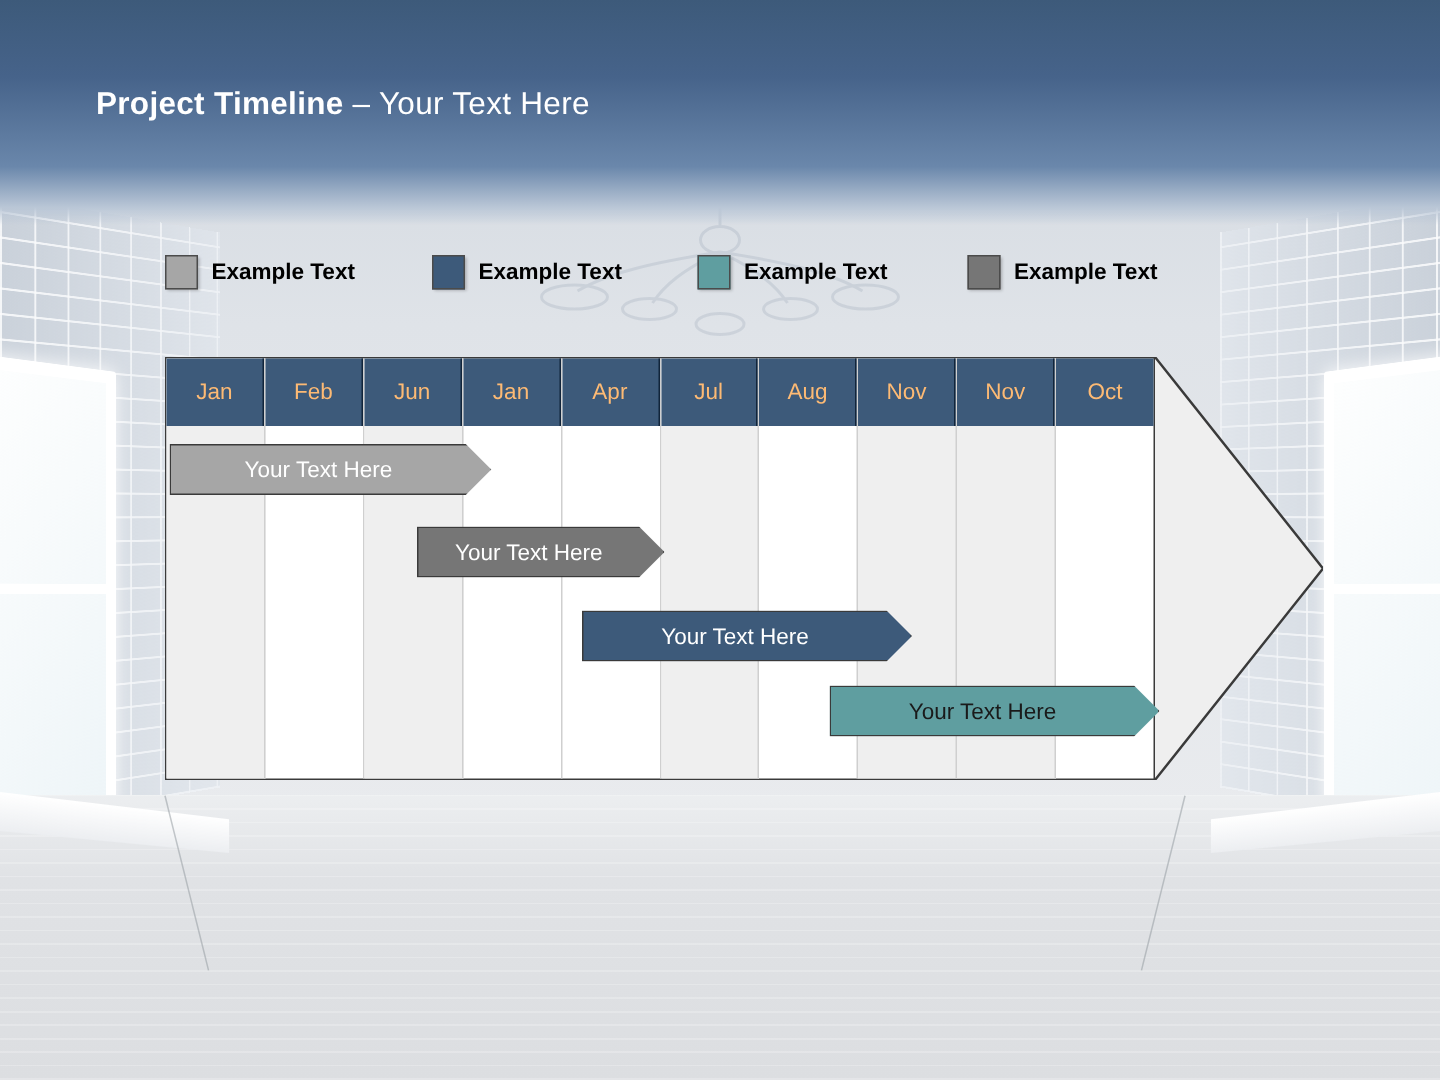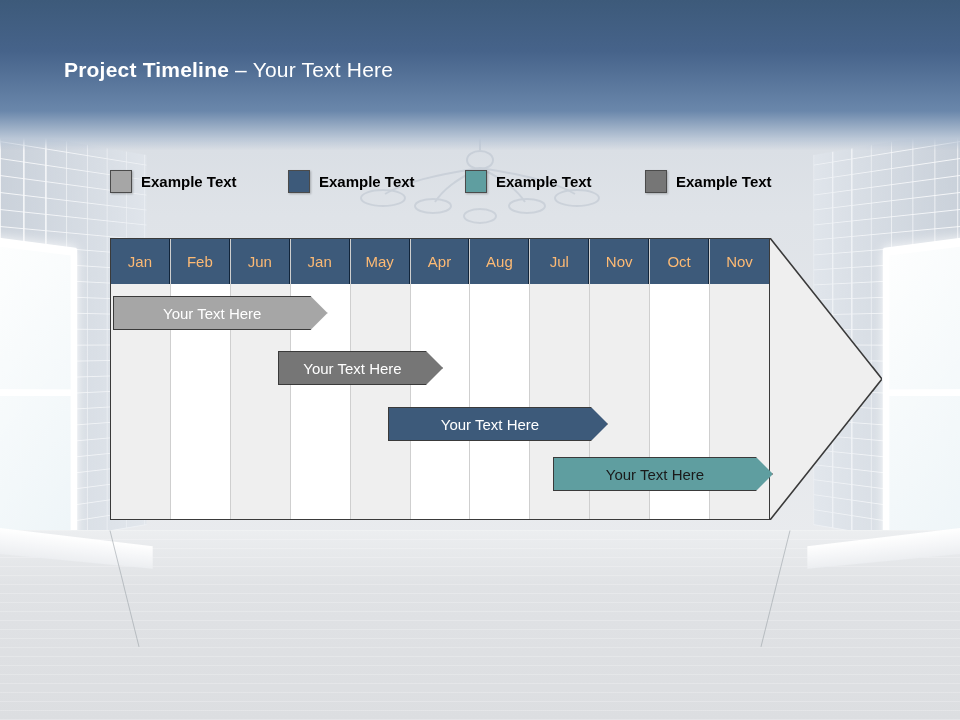--- a/index.html
+++ b/index.html
@@ -173,40 +173,37 @@
         </div>
         <div class="col">
           <div class="col-head">Feb</div>
         </div>
         <div class="col alt">
           <div class="col-head">Jun</div>
         </div>
         <div class="col">
           <div class="col-head">Jan</div>
         </div>
-        <div class="col alt">
-          <div class="col-head">May</div>
-        </div>
         <div class="col">
           <div class="col-head">Apr</div>
         </div>
+        <div class="col alt">
+          <div class="col-head">Jul</div>
+        </div>
         <div class="col">
           <div class="col-head">Aug</div>
         </div>
         <div class="col alt">
-          <div class="col-head">Jul</div>
-        </div>
-        <div class="col alt">
           <div class="col-head">Nov</div>
         </div>
+        <div class="col alt">
+          <div class="col-head">Nov</div>
+        </div>
         <div class="col">
           <div class="col-head">Oct</div>
-        </div>
-        <div class="col alt">
-          <div class="col-head">Nov</div>
         </div>
       </div>
   </div>
 
   <div class="bars" style="left:110px;top:238px;" id="bars">
       <div class="bar" style="left: 3px; top: 58px; width: 214.5px; background: rgb(166, 166, 166); color: rgb(255, 255, 255); border: 1px solid rgb(58, 58, 58); clip-path: polygon(0px 0px, calc(100% - 17px) 0px, 100% 50%, calc(100% - 17px) 100%, 0px 100%);">
         <div class="bar-label">Your  Text Here</div>
       </div>
       <div class="bar" style="left: 168px; top: 113px; width: 165px; background: rgb(118, 118, 118); color: rgb(255, 255, 255); border: 1px solid rgb(58, 58, 58); clip-path: polygon(0px 0px, calc(100% - 17px) 0px, 100% 50%, calc(100% - 17px) 100%, 0px 100%);">
         <div class="bar-label">Your  Text Here</div>

